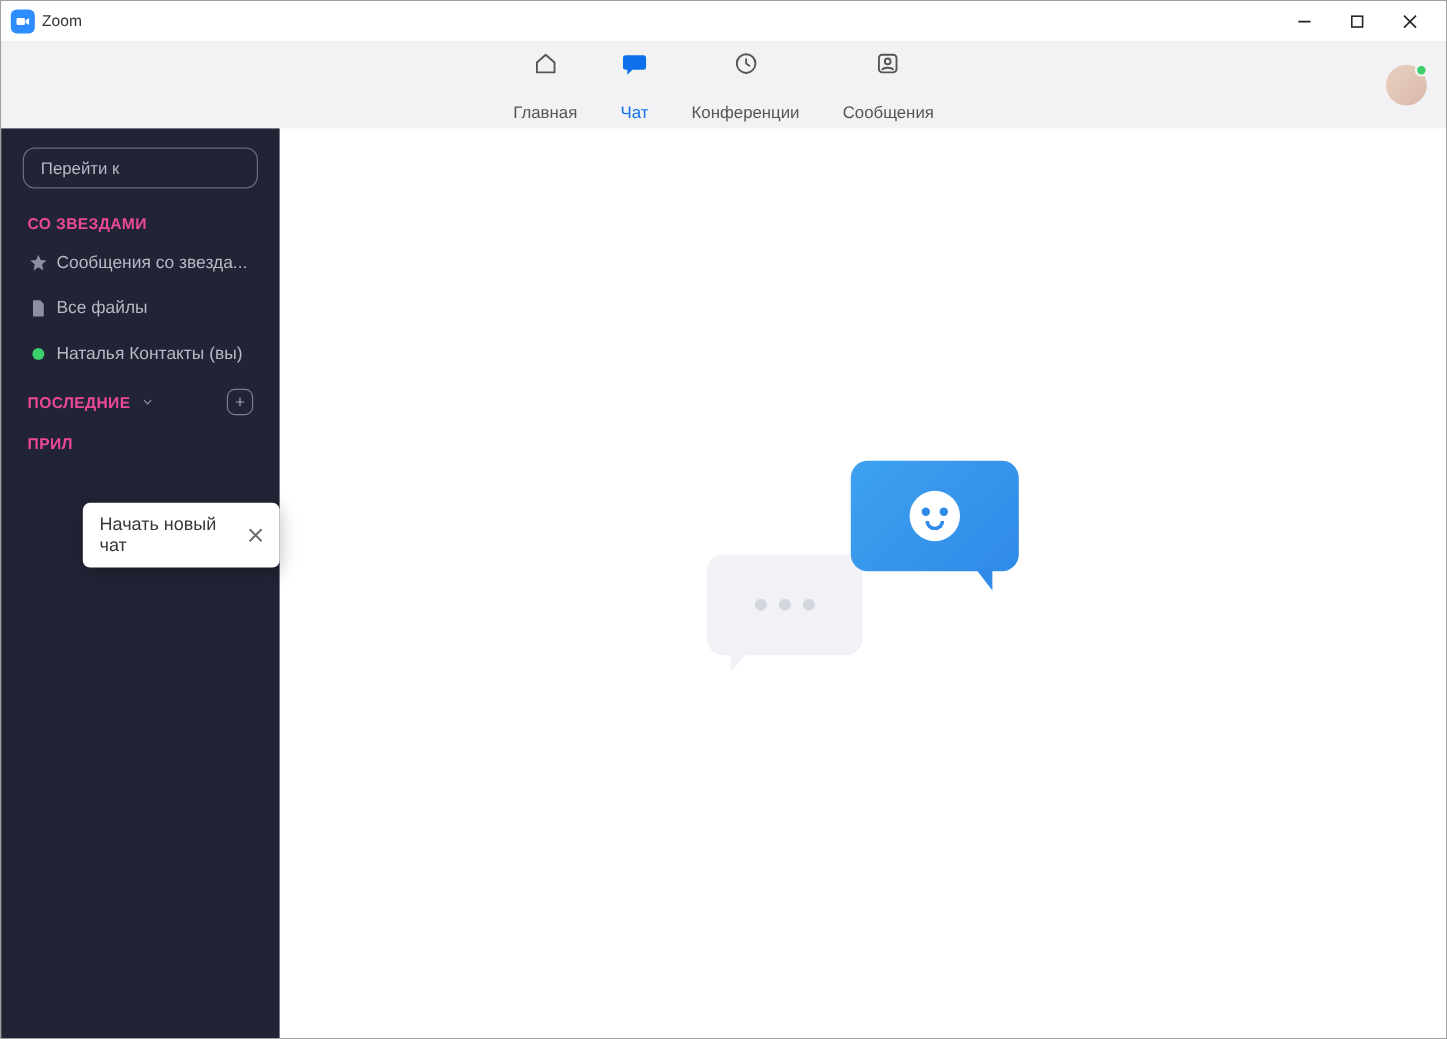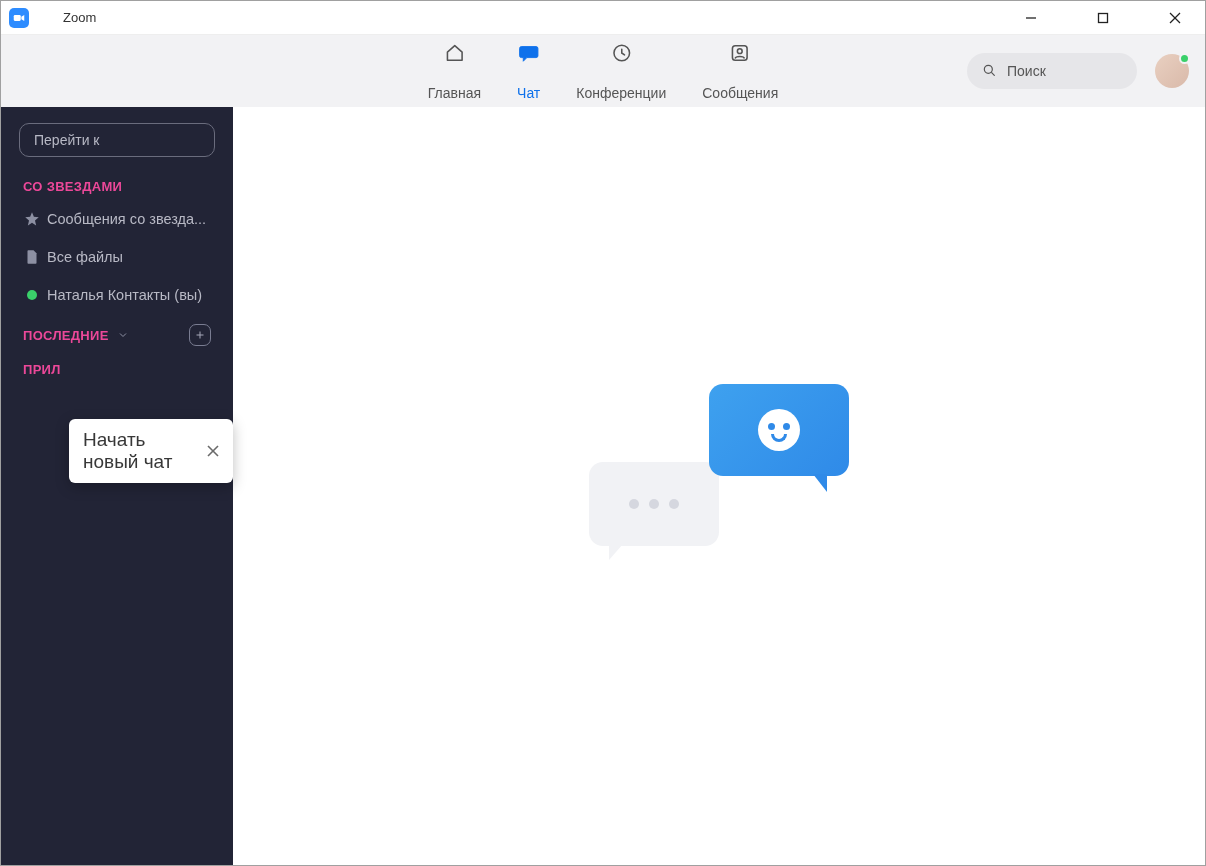--- a/index.html
+++ b/index.html
@@ -1,19 +1,19 @@
 <!DOCTYPE html>
 <html><head>
 <meta charset="utf-8">
 <style>
   * { box-sizing: border-box; margin: 0; padding: 0; font-family: -apple-system, BlinkMacSystemFont, "Segoe UI", Arial, sans-serif; }
   html, body { width: 1206px; height: 866px; overflow: hidden; background: #fff; }
   .window { width: 1206px; height: 866px; border: 1px solid #a0a0a0; display: flex; flex-direction: column; }
   
-  .titlebar { height: 34px; background: #fff; display: flex; align-items: center; padding: 0 8px; border-bottom: 1px solid #eee; gap: 28px; }
+  .titlebar { height: 34px; background: #fff; display: flex; align-items: center; padding: 0 8px; border-bottom: 1px solid #eee; }
   .titlebar .app-logo { width: 20px; height: 20px; border-radius: 5px; background: #2D8CFF; display: flex; align-items: center; justify-content: center; margin-right: 6px; }
   .titlebar .app-logo svg { width: 14px; height: 14px; }
   .titlebar .app-title { font-size: 13px; color: #333; }
   .titlebar .spacer { flex: 1; }
   .titlebar .winctl { width: 44px; height: 30px; display: flex; align-items: center; justify-content: center; cursor: pointer; }
   .titlebar .winctl svg { width: 12px; height: 12px; }
   
   .topnav { height: 72px; background: #f2f2f4; display: flex; align-items: center; padding: 0 16px; position: relative; }
   .topnav .tabs { position: absolute; left: 50%; transform: translateX(-50%); display: flex; gap: 36px; }
   .tab { display: flex; flex-direction: column; align-items: center; color: #555; cursor: pointer; font-size: 14px; }
@@ -42,21 +42,21 @@
   .section-title .chev { margin-left: 8px; display: inline-flex; }
   .section-title .plus { margin-left: auto; width: 22px; height: 22px; border: 1.5px solid #7a7d92; border-radius: 7px; display: flex; align-items: center; justify-content: center; cursor: pointer; }
   .section-title .plus svg { width: 12px; height: 12px; }
   .item { display: flex; align-items: center; gap: 6px; padding: 10px 22px; cursor: pointer; color: #b8b9c5; font-size: 14.5px; }
   .item .ic { width: 18px; height: 18px; display: flex; align-items: center; justify-content: center; }
   .item .dot { width: 10px; height: 10px; border-radius: 50%; background: #3ad06a; }
   .item .lbl { white-space: nowrap; overflow: hidden; text-overflow: ellipsis; }
   
   .tooltip {
     position: absolute; left: 68px; top: 312px; background: #fff; color: #383838;
-    border-radius: 6px; padding: 10px 14px; font-size: 19px; display: flex; align-items: center; gap: 14px;
+    border-radius: 6px; padding: 10px 14px; font-size: 15px; display: flex; align-items: center; gap: 14px;
     box-shadow: 0 4px 14px rgba(0,0,0,.25);
   }
   .tooltip .close { color: #6a6a6a; cursor: pointer; display: inline-flex; }
   
   .main { flex: 1; background: #fff; display: flex; flex-direction: column; align-items: center; justify-content: center; }
   .illus { width: 260px; height: 180px; position: relative; margin-bottom: 24px; }
   .bubble-blue {
     position: absolute; right: 0; top: 0; width: 140px; height: 92px; border-radius: 14px;
     background: linear-gradient(135deg,#3ea1ef,#2f8ae8); display: flex; align-items: center; justify-content: center;
   }
@@ -144,29 +144,20 @@
           <svg viewBox="0 0 24 24" fill="none">
               <rect x="4" y="4" width="16" height="16" rx="3" stroke="#555" stroke-width="1.7"></rect>
               <circle cx="12" cy="10" r="2.6" stroke="#555" stroke-width="1.7"></circle>
               <path d="M7 18 C7.5 15 16.5 15 17 18" stroke="#555" stroke-width="1.7"></path>
             </svg>
         </div>
         <div class="tab-label">Сообщения</div>
       </div>
     </div>
     <div class="right">
-      <div class="search">
-        <span>
-          <svg viewBox="0 0 24 24" fill="none">
-              <circle cx="11" cy="11" r="6" stroke="#555" stroke-width="1.8"></circle>
-              <line x1="16" y1="16" x2="20" y2="20" stroke="#555" stroke-width="1.8" stroke-linecap="round"></line>
-            </svg>
-        </span>
-        <span>Поиск</span>
-      </div>
       <div class="avatar">
         <div class="presence"></div>
       </div>
     </div>
   </div>
 
   <div class="body">
 
     <div class="sidebar">
       <div class="jump">

